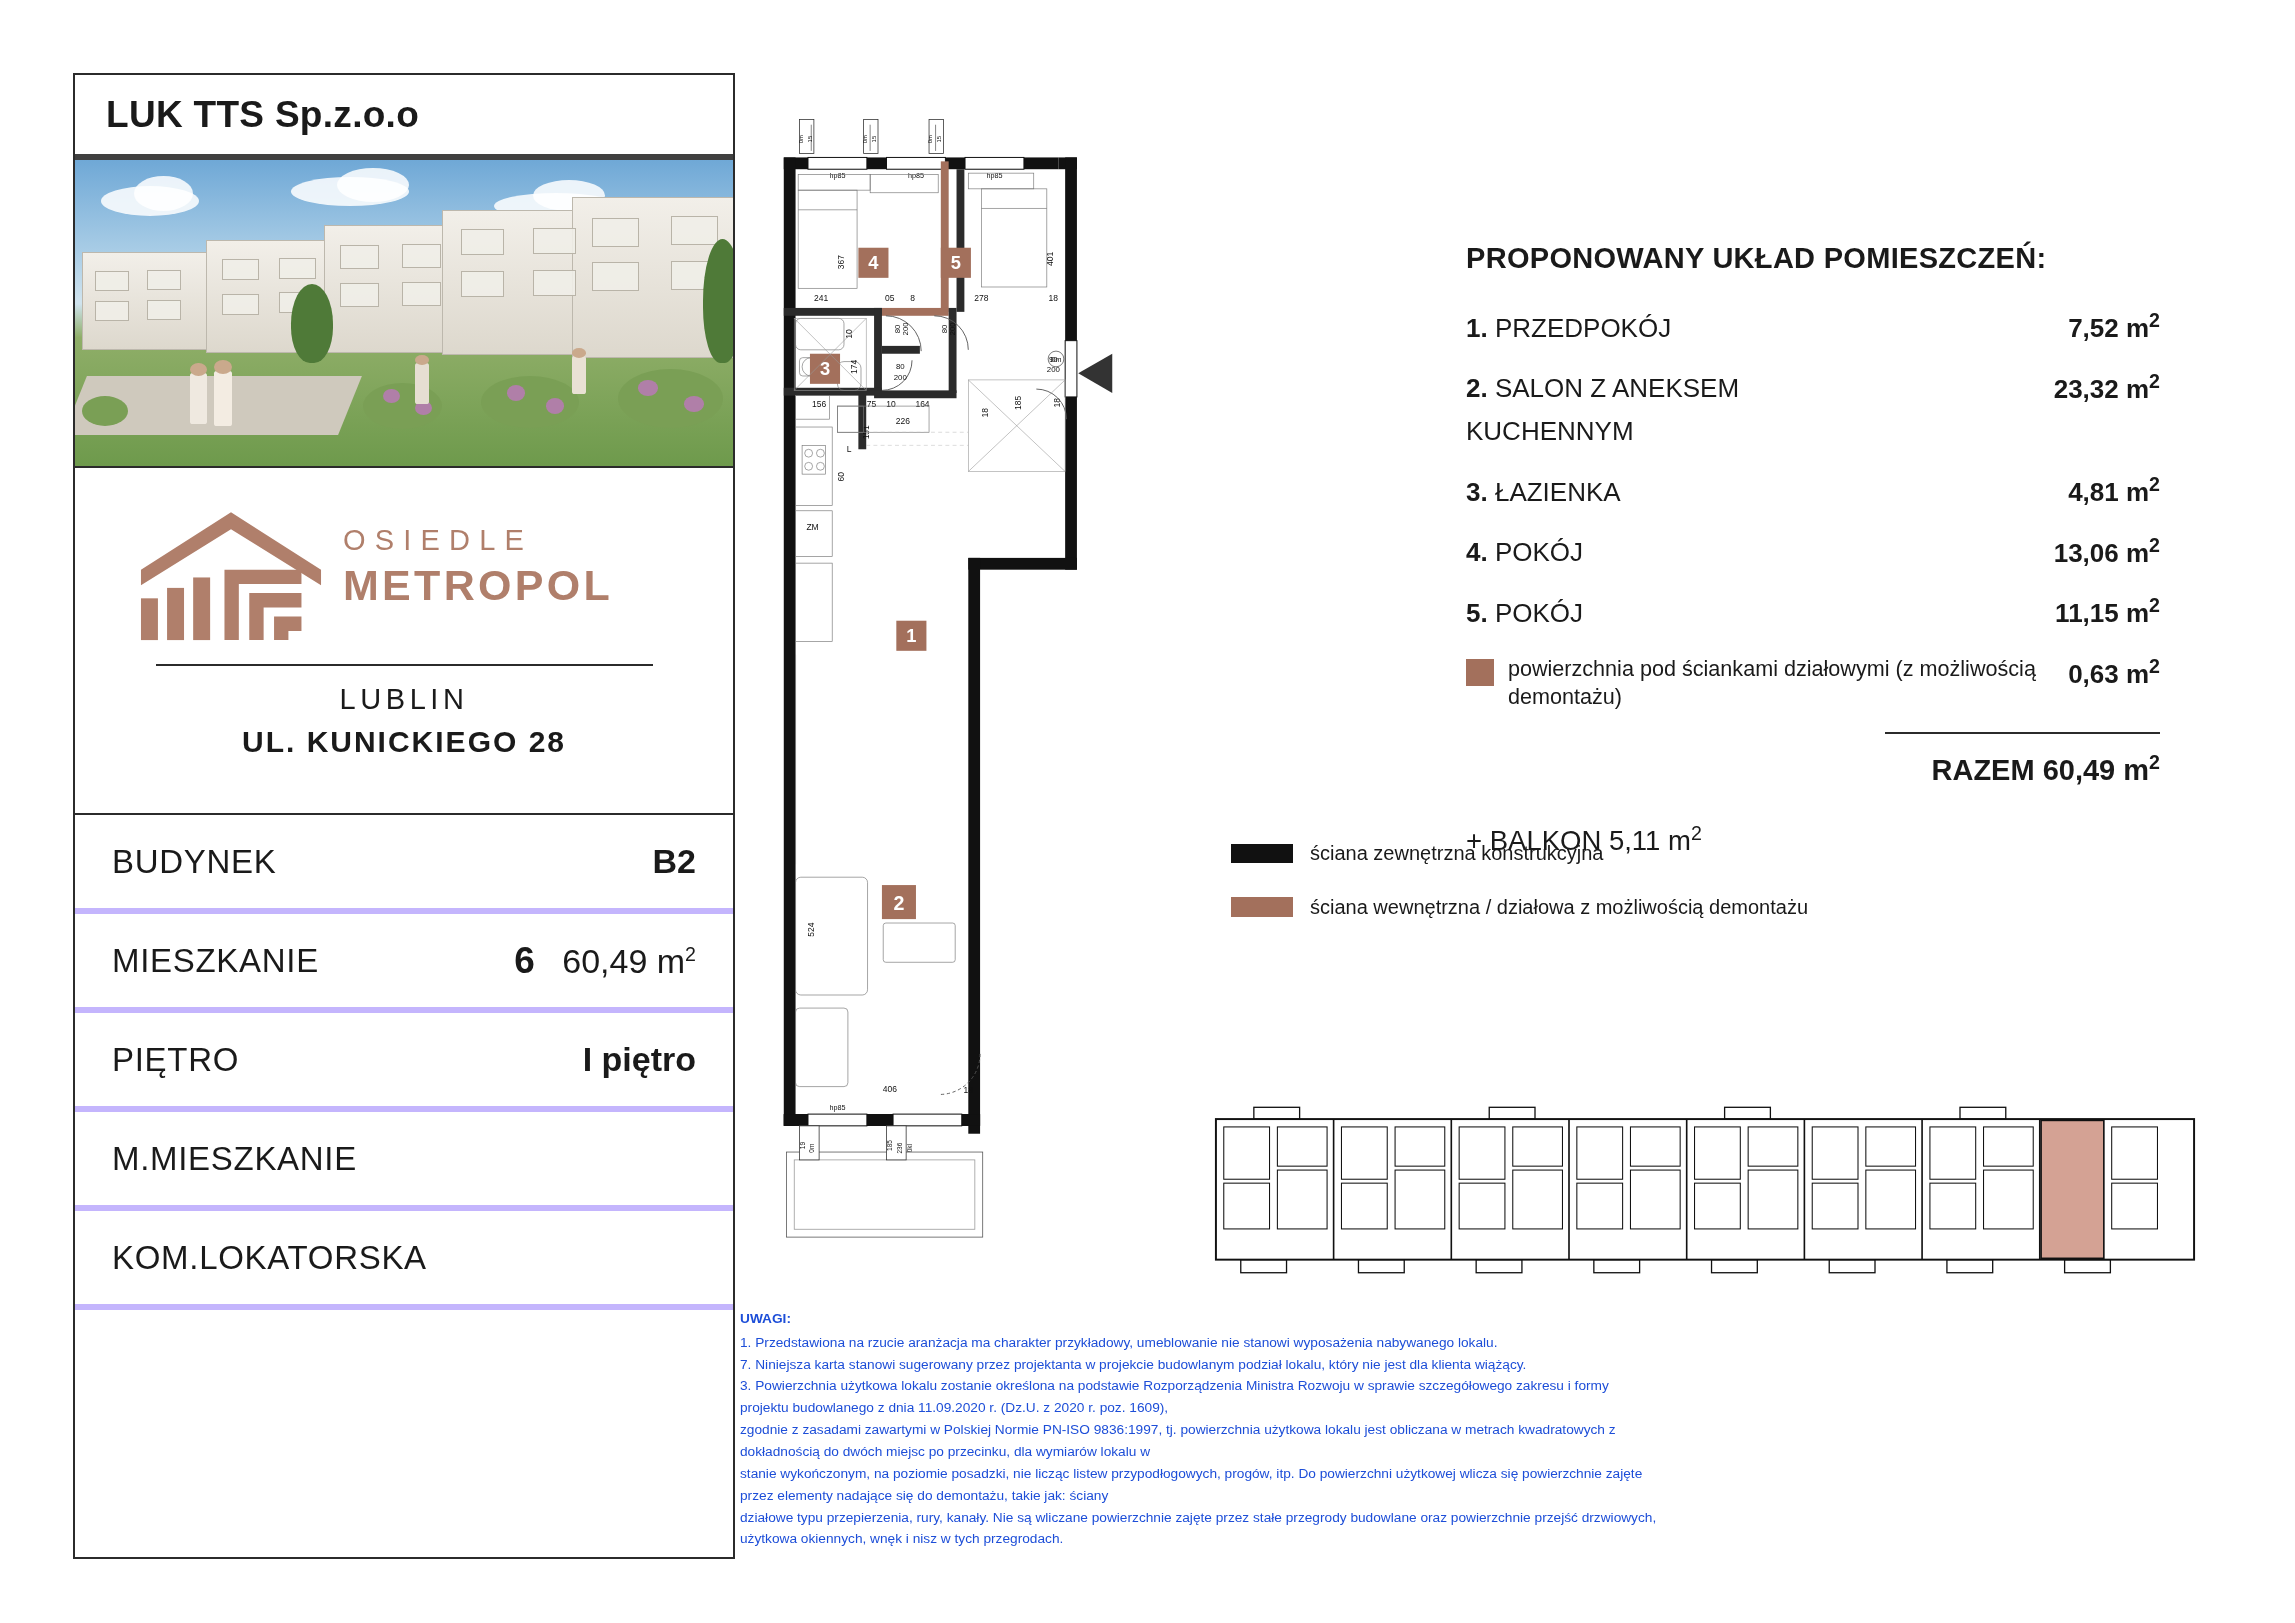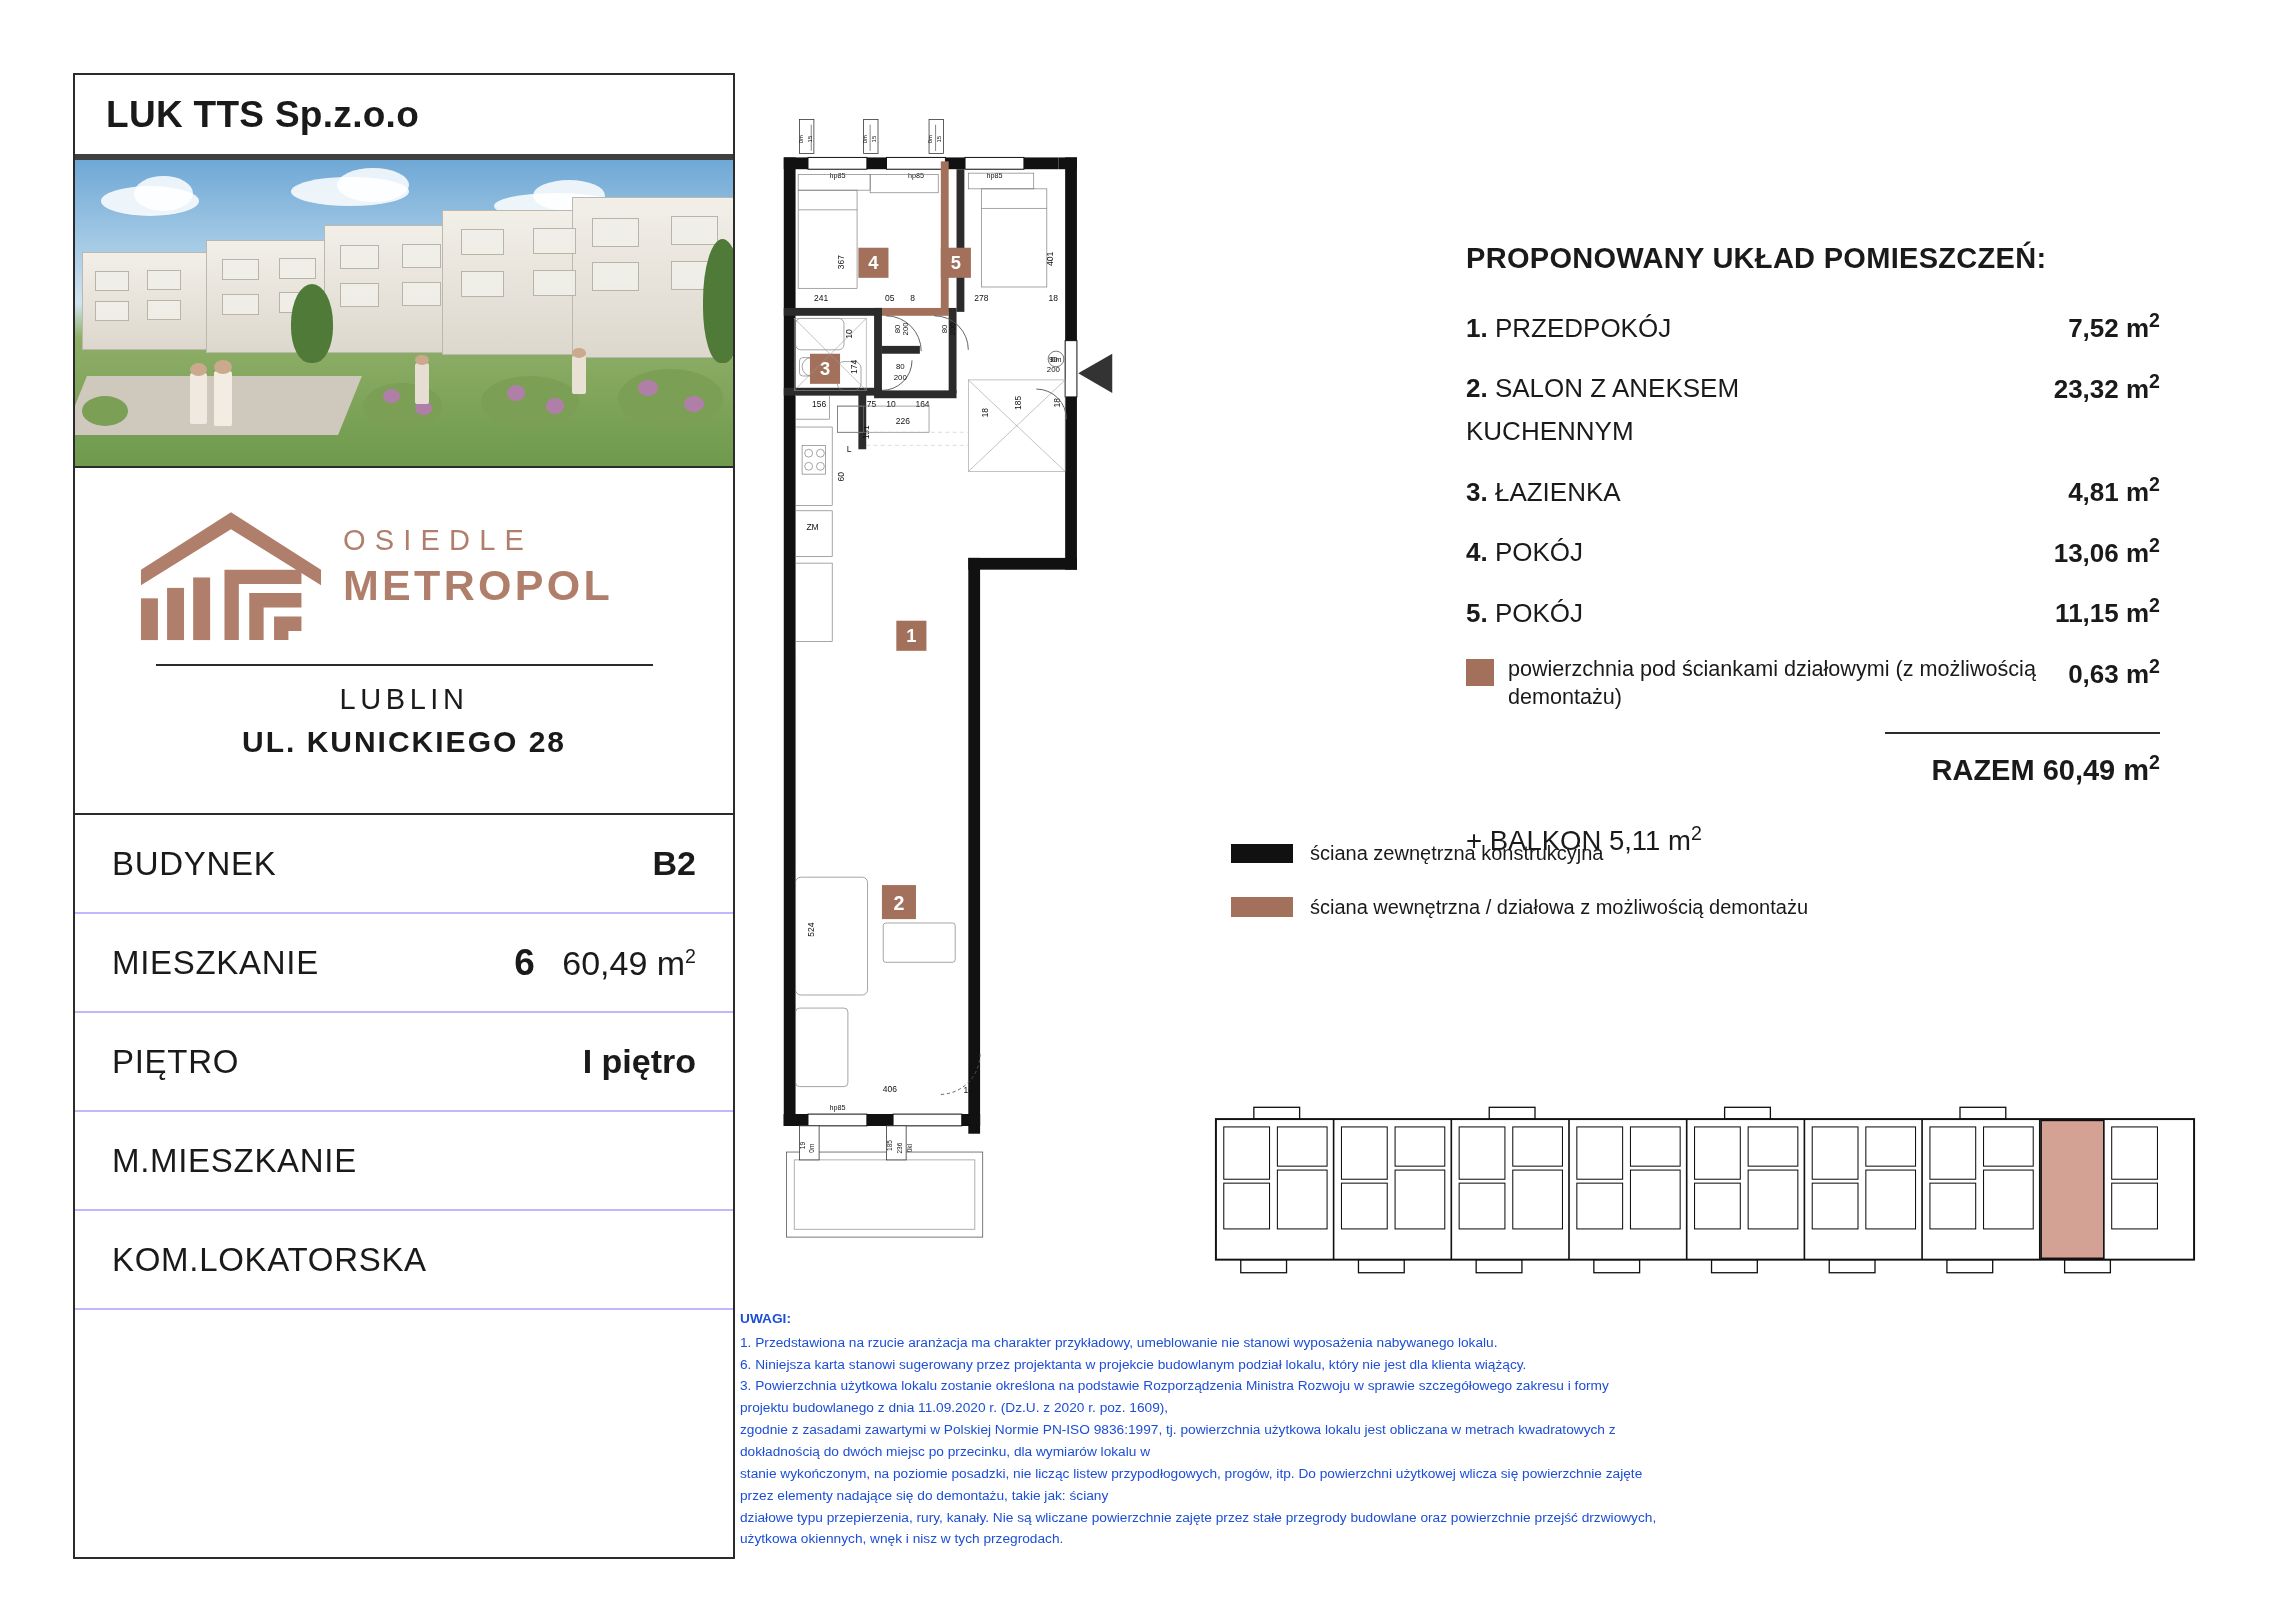--- a/index.html
+++ b/index.html
@@ -82,21 +82,21 @@
     margin-top:3.9px;
   }
   .addr {
     position:absolute; left:0; right:0; top:196px; text-align:center;
   }
   .addr .rule { width:497px; height:2px; background:#2b2b2b; margin:0 auto 17px; }
   .addr .city { font-size:29px; letter-spacing:4.6px; }
   .addr .street { font-size:30px; font-weight:bold; letter-spacing:2px; margin-top:9.2px; }
 
   .row {
-    height:99px; border-bottom:2px solid #c4b5fd;
+    height:99px; border-bottom:6px solid #c4b5fd;
     display:flex; align-items:center; padding:0 37px;
     justify-content:space-between;
   }
   .row .lbl { font-size:33px; letter-spacing:0.7px; }
   .row .val { font-size:34px; font-weight:bold; }
   .row.flat .val-wrap { display:flex; align-items:baseline; gap:27.5px; }
   .row.flat .num { font-size:37px; font-weight:bold; }
   .row.flat .area { font-size:34px; }
   .sup { font-size:19.6px; vertical-align:super; }
 
@@ -610,21 +610,21 @@
         <rect x="420" y="2" width="70" height="18"></rect>
         <rect x="780" y="2" width="70" height="18"></rect>
         <rect x="1140" y="2" width="70" height="18"></rect>
       </g>
     </svg>
   </div>
 
   <div class="notes">
     <div class="t">UWAGI:</div>
     <p>1. Przedstawiona na rzucie aranżacja ma charakter przykładowy, umeblowanie nie stanowi wyposażenia nabywanego lokalu.</p>
-    <p>6. Niniejsza karta stanowi sugerowany przez projektanta w projekcie budowlanym podział lokalu, który nie jest dla klienta wiążący.</p>
+    <p>7. Niniejsza karta stanowi sugerowany przez projektanta w projekcie budowlanym podział lokalu, który nie jest dla klienta wiążący.</p>
     <p>3. Powierzchnia użytkowa lokalu zostanie określona na podstawie Rozporządzenia Ministra Rozwoju w sprawie szczegółowego zakresu i formy</p>
     <p>projektu budowlanego z dnia 11.09.2020 r. (Dz.U. z 2020 r. poz. 1609),</p>
     <p>zgodnie z zasadami zawartymi w Polskiej Normie PN-ISO 9836:1997, tj. powierzchnia użytkowa lokalu jest obliczana w metrach kwadratowych z</p>
     <p>dokładnością do dwóch miejsc po przecinku, dla wymiarów lokalu w</p>
     <p>stanie wykończonym, na poziomie posadzki, nie licząc listew przypodłogowych, progów, itp. Do powierzchni użytkowej wlicza się powierzchnie zajęte</p>
     <p>przez elementy nadające się do demontażu, takie jak: ściany</p>
     <p>działowe typu przepierzenia, rury, kanały. Nie są wliczane powierzchnie zajęte przez stałe przegrody budowlane oraz powierzchnie przejść drzwiowych,</p>
     <p>użytkowa okiennych, wnęk i nisz w tych przegrodach.</p>
   </div>
 

